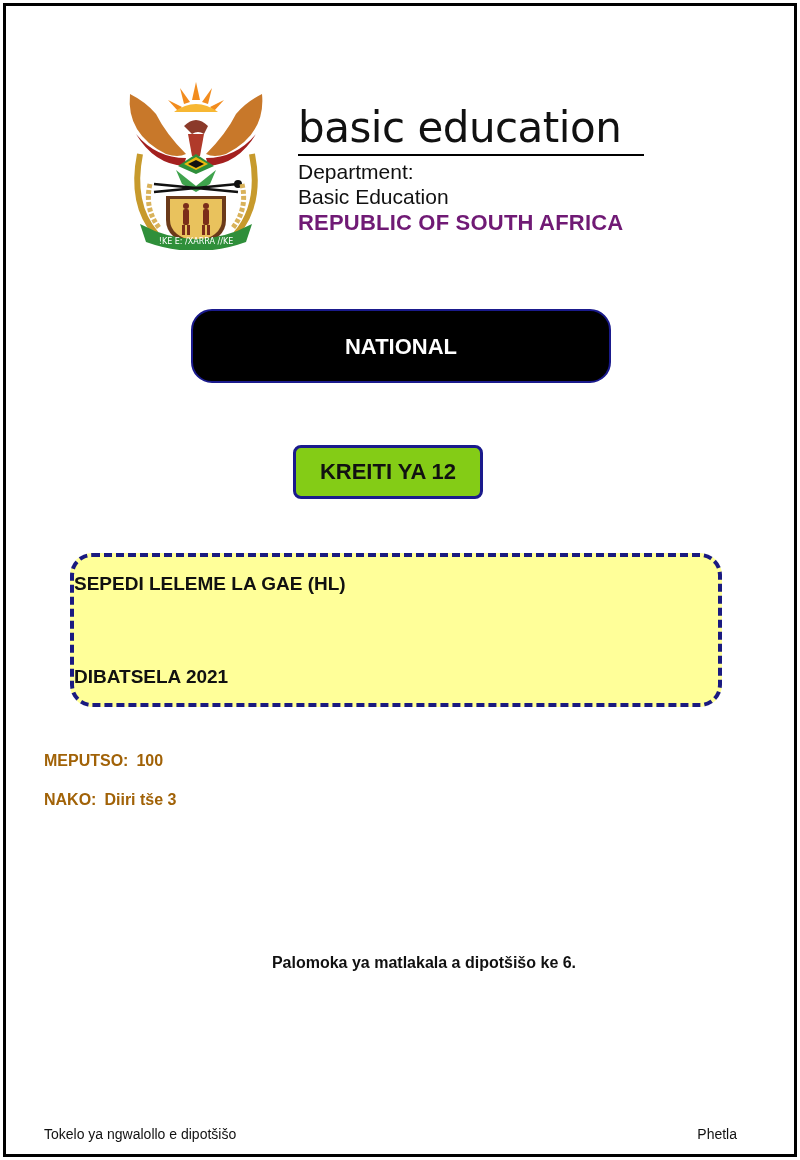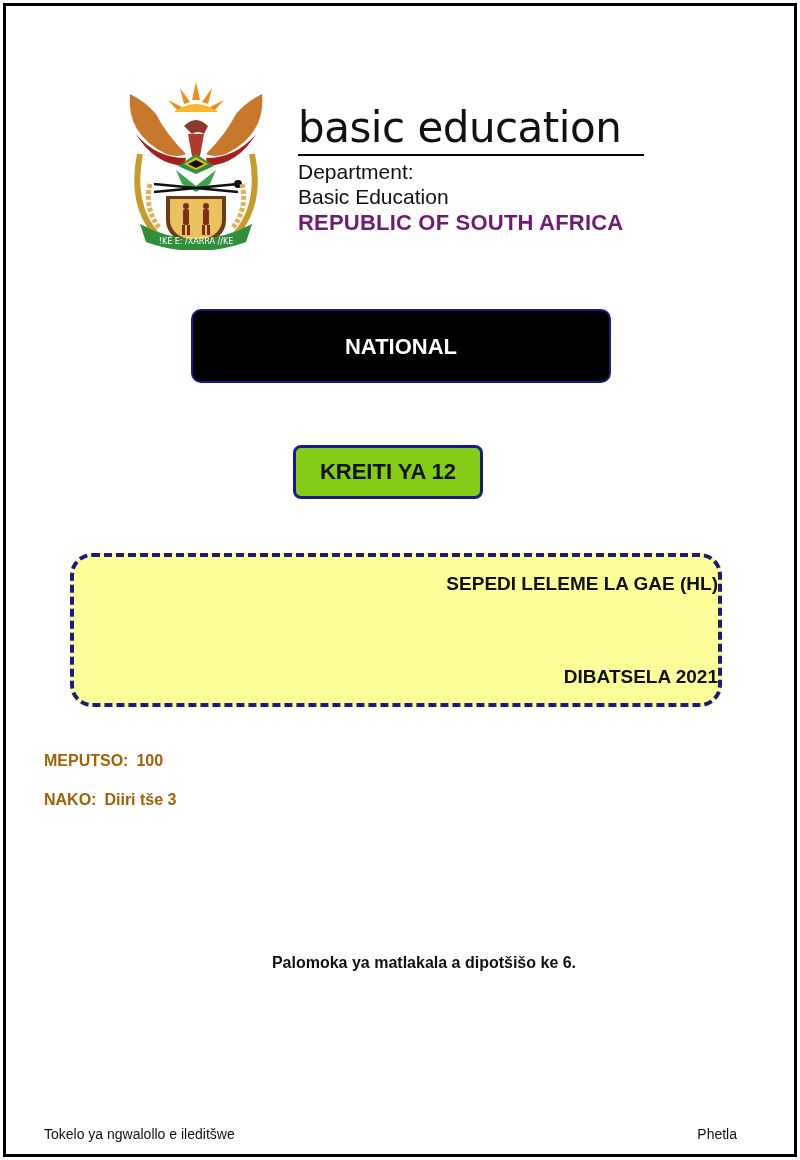--- a/index.html
+++ b/index.html
@@ -7,25 +7,25 @@
   .outer-border { position: absolute; left: 3px; top: 3px; width: 788px; height: 1148px; border: 3px solid #000; }
 
   .crest { position: absolute; left: 126px; top: 74px; width: 140px; height: 176px; }
 
   .brand { position: absolute; left: 298px; top: 104px; }
   .brand-title { font-family: "DejaVu Sans", sans-serif; font-size: 42px; color: #111; letter-spacing: -0.5px; line-height: 48px; margin: 0; }
   .brand-rule { position: absolute; left: 298px; top: 154px; width: 346px; height: 2px; background: #000; }
   .brand-dept { position: absolute; left: 298px; top: 159px; font-size: 21px; line-height: 25px; color: #111; }
   .brand-country { position: absolute; left: 298px; top: 210px; font-size: 22px; font-weight: bold; color: #701a75; letter-spacing: 0.2px; }
 
-  .nsc-box { position: absolute; left: 191px; top: 309px; width: 416px; height: 70px; background: #000; border: 2px solid #1a1a8c; border-radius: 10px; color: #fff; text-align: center; font-weight: bold; font-size: 22px; line-height: 27px; display: flex; flex-direction: column; justify-content: center; }
+  .nsc-box { position: absolute; left: 191px; top: 309px; width: 416px; height: 70px; background: #000; border: 2px solid #1a1a8c; border-radius: 21px; color: #fff; text-align: center; font-weight: bold; font-size: 22px; line-height: 27px; display: flex; flex-direction: column; justify-content: center; }
 
   .grade-box { position: absolute; left: 293px; top: 445px; width: 184px; height: 48px; background: #84cc16; border: 3px solid #1a1a8c; border-radius: 8px; text-align: center; font-weight: bold; font-size: 22px; line-height: 48px; color: #111; }
 
-  .subject-box { position: absolute; left: 70px; top: 553px; width: 644px; height: 146px; background: #ffff99; border: 4px dashed #1a1a80; border-radius: 22px; text-align: right; font-weight: bold; font-size: 19px; color: #111; }
+  .subject-box { position: absolute; left: 70px; top: 553px; width: 644px; height: 146px; background: #ffff99; border: 4px dashed #1a1a80; border-radius: 22px; text-align: left; font-weight: bold; font-size: 19px; color: #111; }
   .subject-box .line { position: absolute; left: 0; right: 0; }
 
   .meta { position: absolute; left: 44px; font-size: 16px; font-weight: bold; color: #a16207; }
   .meta .gap { display:inline-block; width: 8px; }
 
   .pages-note { position: absolute; left: 0; right: 0; top: 954px; text-align: center; font-size: 16px; font-weight: bold; color: #111; padding-left: 48px; }
 
   .footer-left { position: absolute; left: 44px; top: 1126px; font-size: 14px; color: #111; }
   .footer-right { position: absolute; right: 63px; top: 1126px; font-size: 14px; color: #111; }
 </style>
@@ -107,14 +107,14 @@
 
 <div class="meta" style="top:752px;">
   <span>MEPUTSO:</span><span class="gap"></span><span>100</span>
 </div>
 <div class="meta" style="top:791px;">
   <span>NAKO:</span><span class="gap"></span><span>Diiri tše 3</span>
 </div>
 
 <div class="pages-note">Palomoka ya matlakala a dipotšišo ke 6.</div>
 
-<div class="footer-left">Tokelo ya ngwalollo e ileditšwe</div>
+<div class="footer-left">Tokelo ya ngwalollo e dipotšišo</div>
 <div class="footer-right">Phetla</div>
 
 </body></html>

